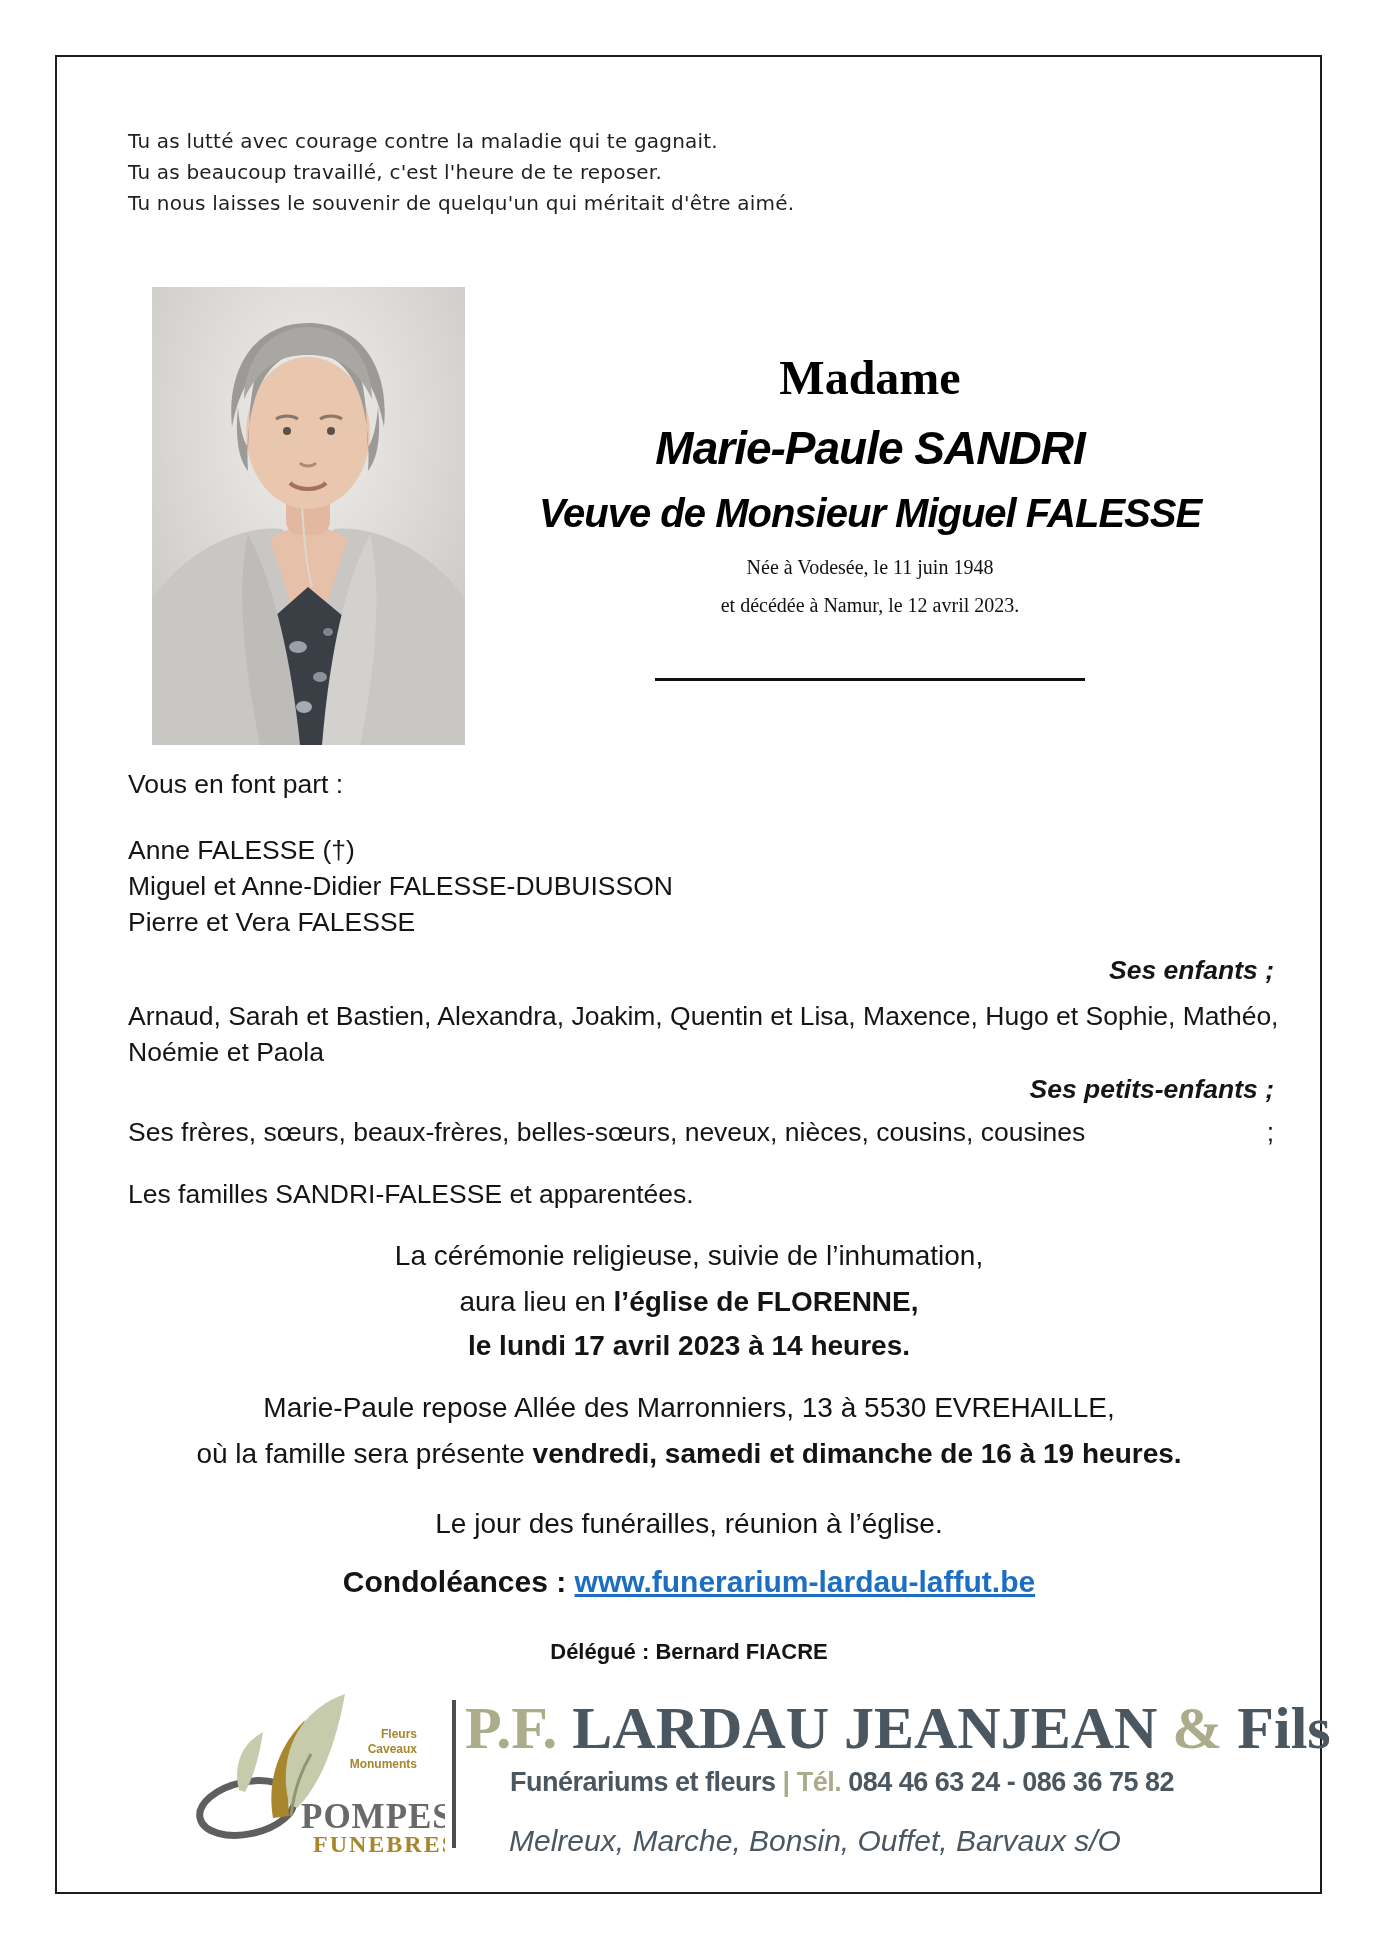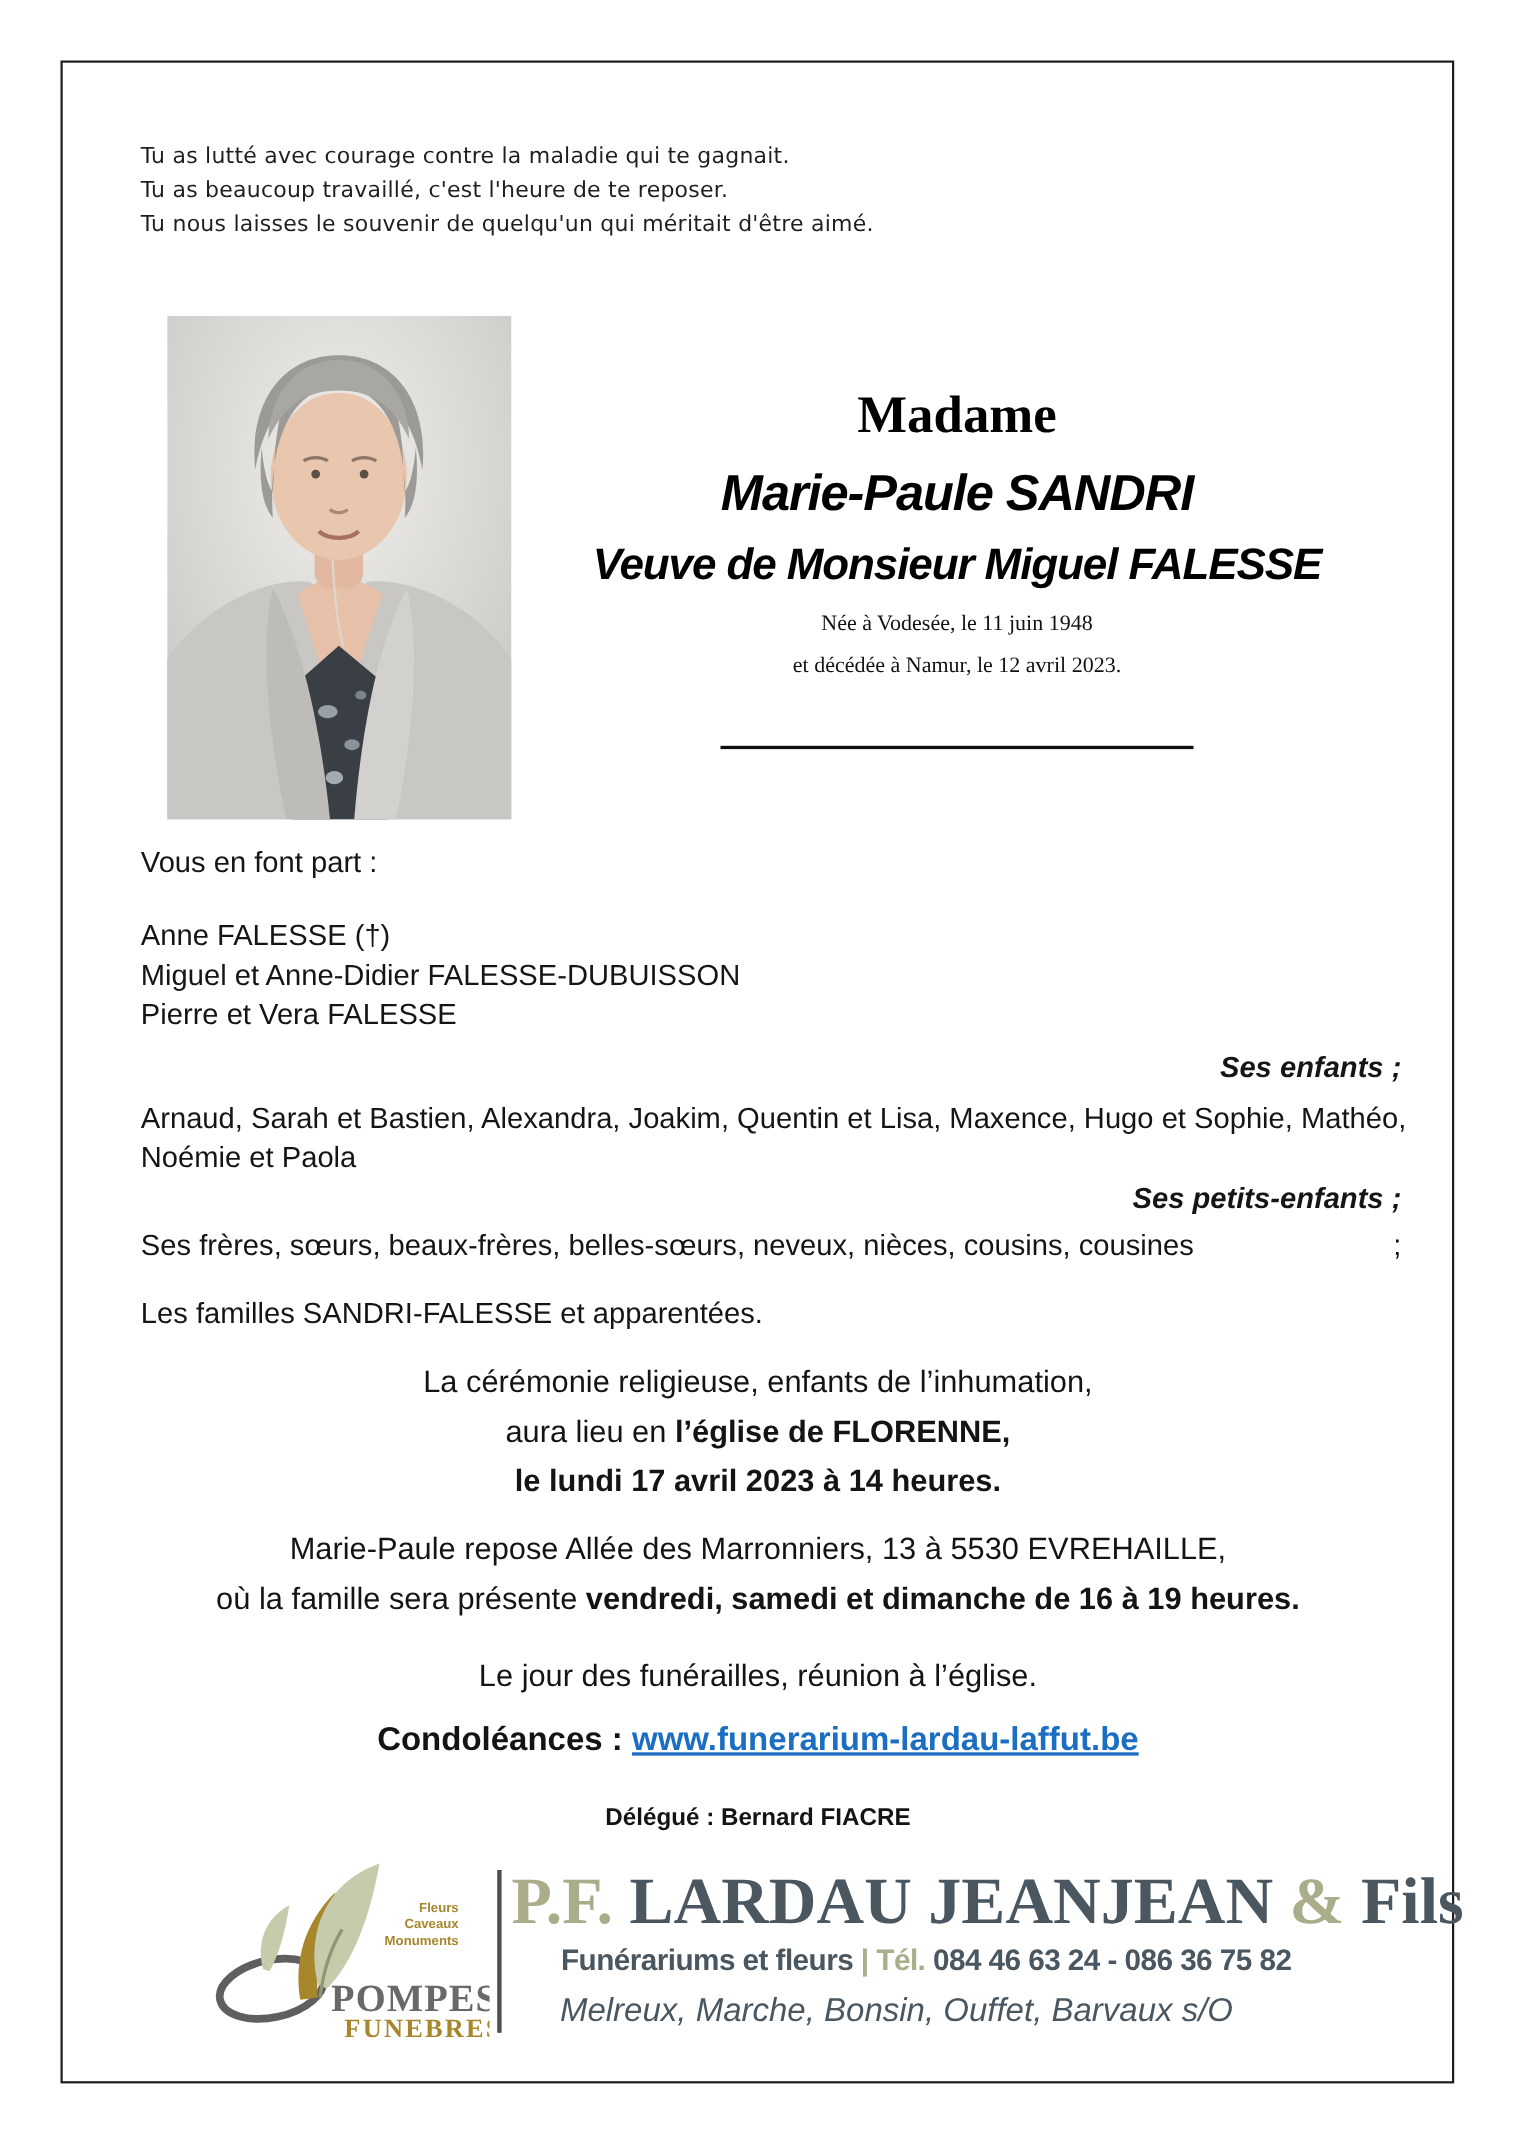--- a/index.html
+++ b/index.html
@@ -35,21 +35,21 @@
   .condo-link{color:#1b6ec2;text-decoration:underline;font-weight:700;}
   .delegate{font-size:22px;font-weight:700;}
   
   .logo-svg{position:absolute;left:195px;top:1690px;}
   .footer-vbar{position:absolute;left:452px;top:1700px;width:4px;height:148px;background:#4f4f4f;}
   .company{position:absolute;left:465px;top:1702px;width:700px;text-align:center;}
   .co-name{font-family:"Liberation Serif", serif;font-weight:700;font-size:60px;line-height:52px;white-space:nowrap;}
   .co-slate{color:#4a5761;}
   .co-sage{color:#abac8a;}
   .co-tel{font-weight:700;font-size:27px;line-height:40px;letter-spacing:-0.5px;margin-top:8px;white-space:nowrap;color:#4a5761;margin-left:45px;}
-  .co-loc{font-style:italic;font-size:30px;line-height:36px;margin-top:8px;color:#4a5761;white-space:nowrap;}
+  .co-loc{font-style:italic;font-size:30px;line-height:36px;margin-top:21px;color:#4a5761;white-space:nowrap;}
 </style>
 </head>
 <body>
 
 <div class="page">
   <div class="border-frame"></div>
 
   <div class="poem">
     <div>Tu as lutté avec courage contre la maladie qui te gagnait.</div>
     <div>Tu as beaucoup travaillé, c'est l'heure de te reposer.</div>
@@ -116,21 +116,21 @@
     <div class="fam-line" style="margin-top:10px">Arnaud, Sarah et Bastien, Alexandra, Joakim, Quentin et Lisa, Maxence, Hugo et Sophie, Mathéo,</div>
     <div class="fam-line">Noémie et Paola</div>
     <div class="right-label" style="margin-top:1px">Ses petits-enfants ;</div>
     <div class="relatives-row" style="margin-top:7px">
       <span>Ses frères, sœurs, beaux-frères, belles-sœurs, neveux, nièces, cousins, cousines</span>
       <span>;</span>
     </div>
     <div class="fam-line" style="margin-top:26px">Les familles SANDRI-FALESSE et apparentées.</div>
   </div>
 
-  <div class="cline" style="top:1238px">La cérémonie religieuse, enfants de l’inhumation,</div>
+  <div class="cline" style="top:1238px">La cérémonie religieuse, suivie de l’inhumation,</div>
   <div class="cline" style="top:1284px">
     <span>aura lieu en </span><span class="bold">l’église de FLORENNE,</span>
   </div>
   <div class="cline bold" style="top:1328px">le lundi 17 avril 2023 à 14 heures.</div>
 
   <div class="cline" style="top:1390px">Marie-Paule repose Allée des Marronniers, 13 à 5530 EVREHAILLE,</div>
   <div class="cline" style="top:1436px">
     <span>où la famille sera présente </span><span class="bold">vendredi, samedi et dimanche de 16 à 19 heures.</span>
   </div>
 

